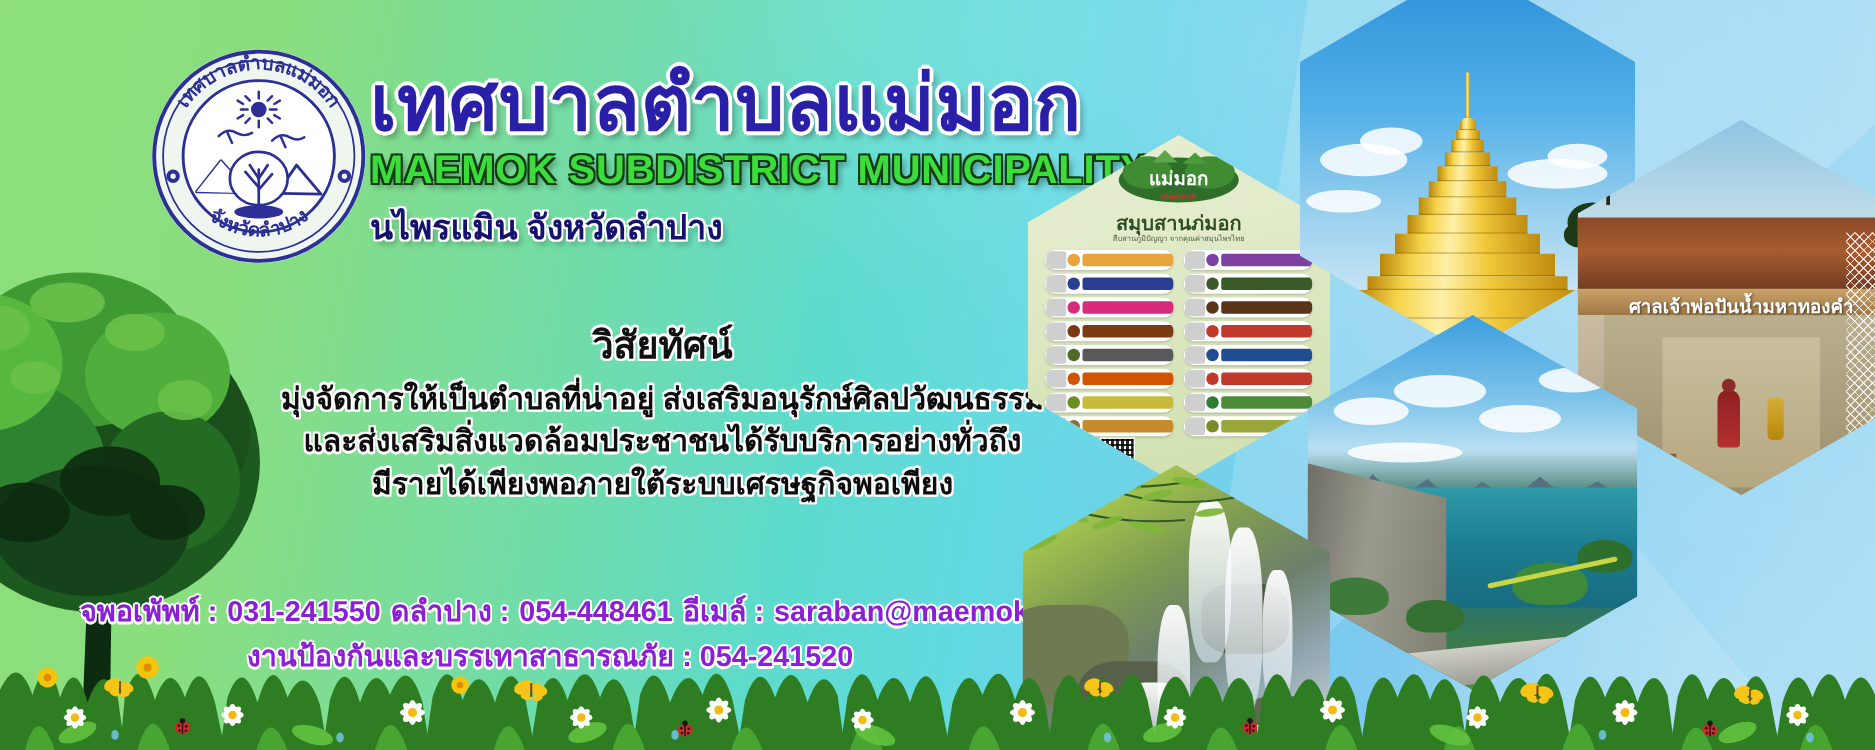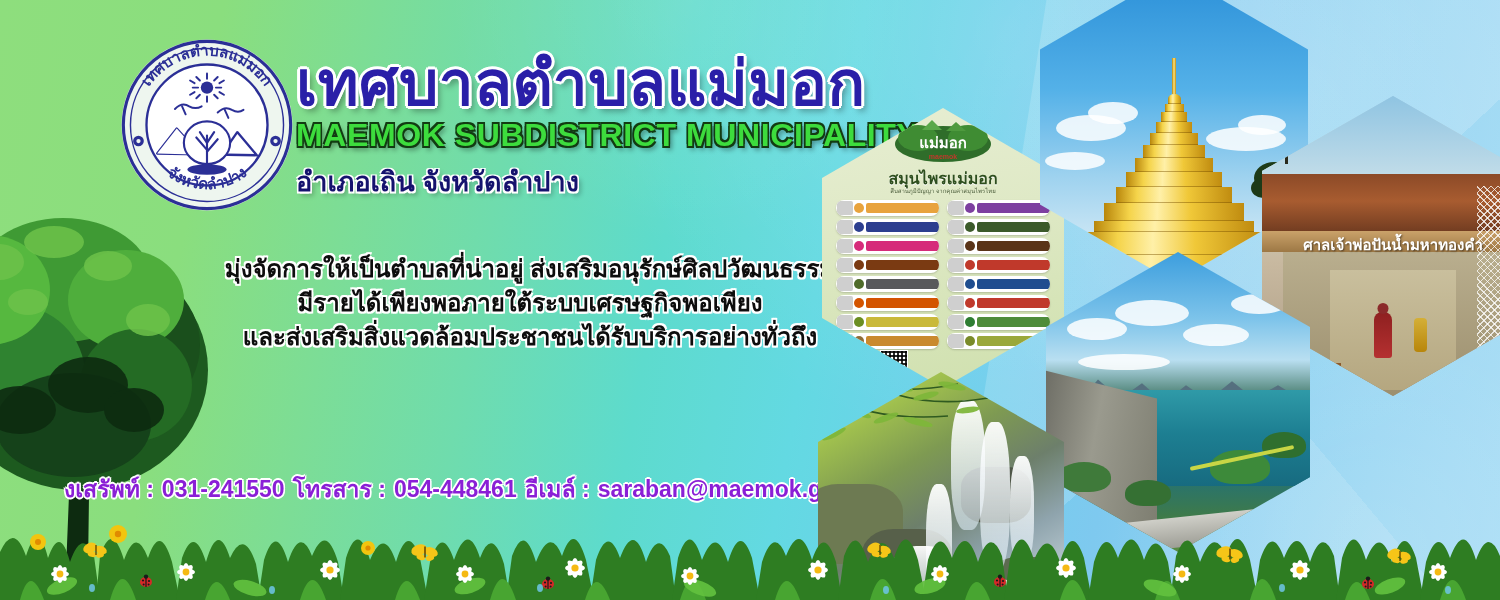--- a/index.html
+++ b/index.html
@@ -261,47 +261,49 @@
       <textPath href="#arcTop" startOffset="50%" text-anchor="middle">เทศบาลตำบลแม่มอก</textPath>
     </text>
     <text font-size="17" font-weight="bold" fill="#2b2f96" font-family="'Liberation Sans',sans-serif">
       <textPath href="#arcBot" startOffset="50%" text-anchor="middle">จังหวัดลำปาง</textPath>
     </text>
   </svg>
 
   <div id="titleblock">
     <div class="th-title">เทศบาลตำบลแม่มอก</div>
     <div class="en-title">MAEMOK SUBDISTRICT MUNICIPALITY</div>
-    <div class="sub-title">อำเภอเถิน จังหวัดลำปาง</div>
+    <div class="sub-title">นไพรแมิน จังหวัดลำปาง</div>
   </div>
 
   <div id="vision">
+    <div class="v-head">วิสัยทัศน์</div>
     <div class="v-line">มุ่งจัดการให้เป็นตำบลที่น่าอยู่ ส่งเสริมอนุรักษ์ศิลปวัฒนธรรม</div>
+    <div class="v-line">และส่งเสริมสิ่งแวดล้อมประชาชนได้รับบริการอย่างทั่วถึง</div>
     <div class="v-line">มีรายได้เพียงพอภายใต้ระบบเศรษฐกิจพอเพียง</div>
-    <div class="v-line">และส่งเสริมสิ่งแวดล้อมประชาชนได้รับบริการอย่างทั่วถึง</div>
   </div>
 
   <div id="contact">
     <div class="c-line c-row1">
-      <span>งเสรัพท์ :</span><span>031-241550</span><span>โทรสาร :</span><span>054-448461</span><span>อีเมล์ :</span><span>saraban@maemok.go.th</span>
+      <span>จพอเพัพท์ :</span><span>031-241550</span><span>ดลำปาง :</span><span>054-448461</span><span>อีเมล์ :</span><span>saraban@maemok.go.th</span>
     </div>
+    <div class="c-line">งานป้องกันและบรรเทาสาธารณภัย : 054-241520</div>
   </div>
 
   <div class="hex" id="hex-herb">
     <div class="inner">
       <svg class="poster-logo" viewBox="0 0 110 46">
         <ellipse cx="55" cy="26" rx="48" ry="18" fill="#2f6d2a"></ellipse>
         <ellipse cx="30" cy="20" rx="20" ry="13" fill="#3f8c33"></ellipse>
         <ellipse cx="80" cy="20" rx="20" ry="13" fill="#3f8c33"></ellipse>
         <path d="M34 12 L44 2 L54 12 Z" fill="#5aa84a"></path>
         <path d="M58 13 L68 4 L78 13 Z" fill="#4e9a3e"></path>
         <text x="55" y="30" text-anchor="middle" font-size="15" font-weight="bold" fill="#ffffff" font-family="'Liberation Sans',sans-serif">แม่มอก</text>
         <text x="55" y="41" text-anchor="middle" font-size="7" font-weight="bold" fill="#c0392b" font-family="'Liberation Sans',sans-serif">maemok</text>
       </svg>
-      <div class="poster-head">สมุนไพรแม่มอก</div>
+      <div class="poster-head">สมุบสานภ่มอก</div>
       <div class="poster-sub">สืบสานภูมิปัญญา จากคุณค่าสมุนไพรไทย</div>
 
       <div class="prod-grid">
         <div class="prow">
             <div class="pitem">
               <div class="pimg"></div>
               <div class="pbadge" style="background:#e8a33d"></div>
               <div class="ptag" style="background:#e8a33d"></div>
             </div>
             <div class="pitem">

